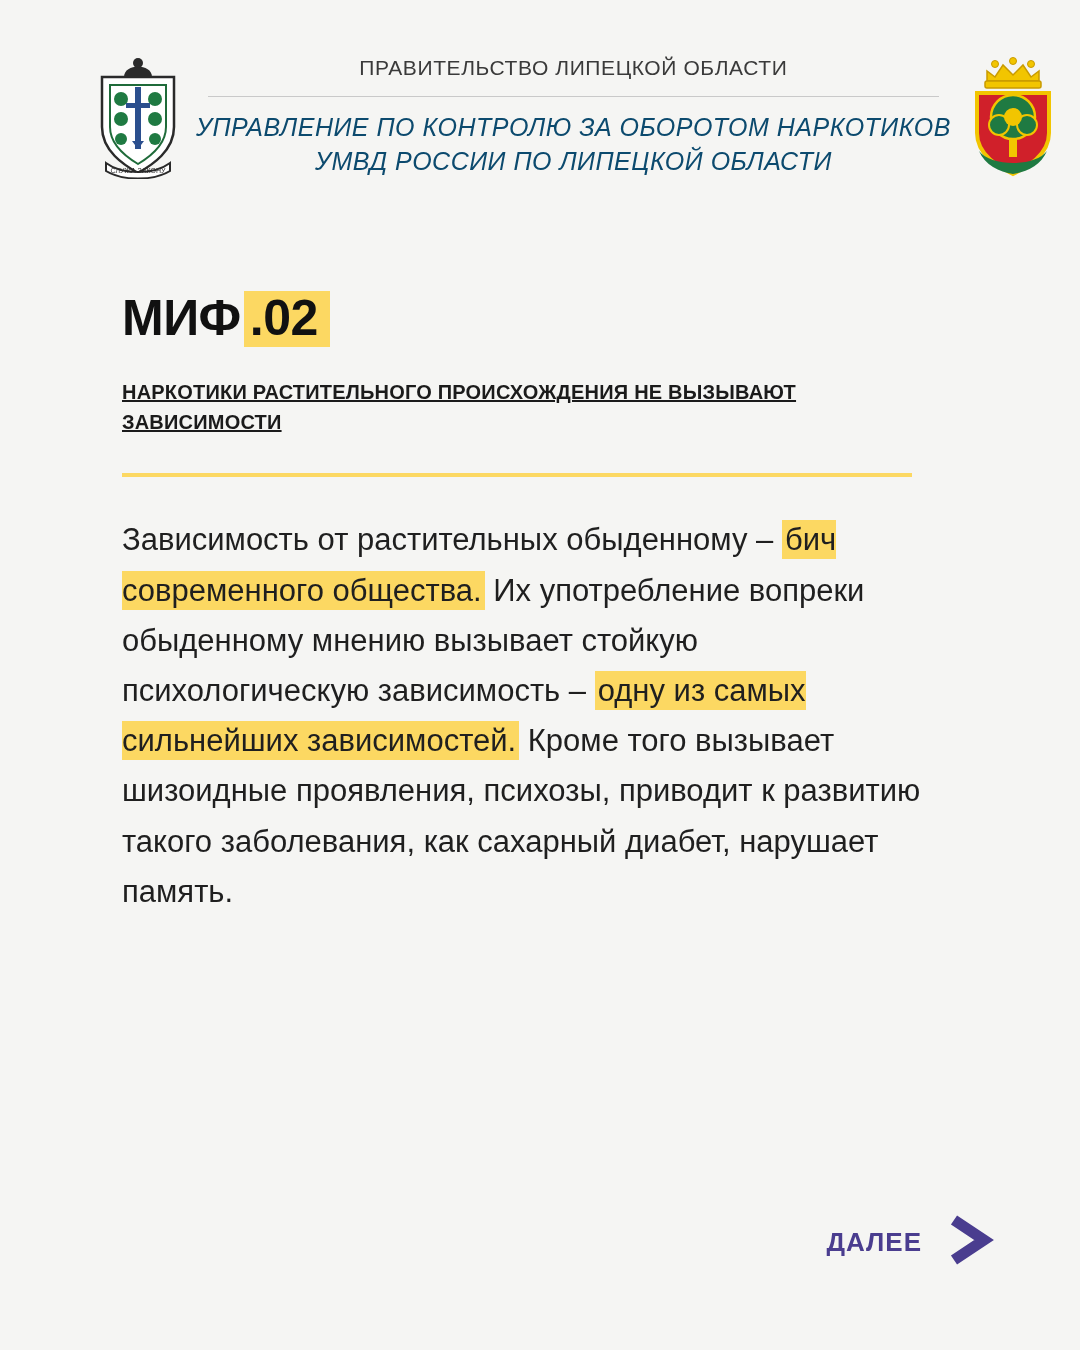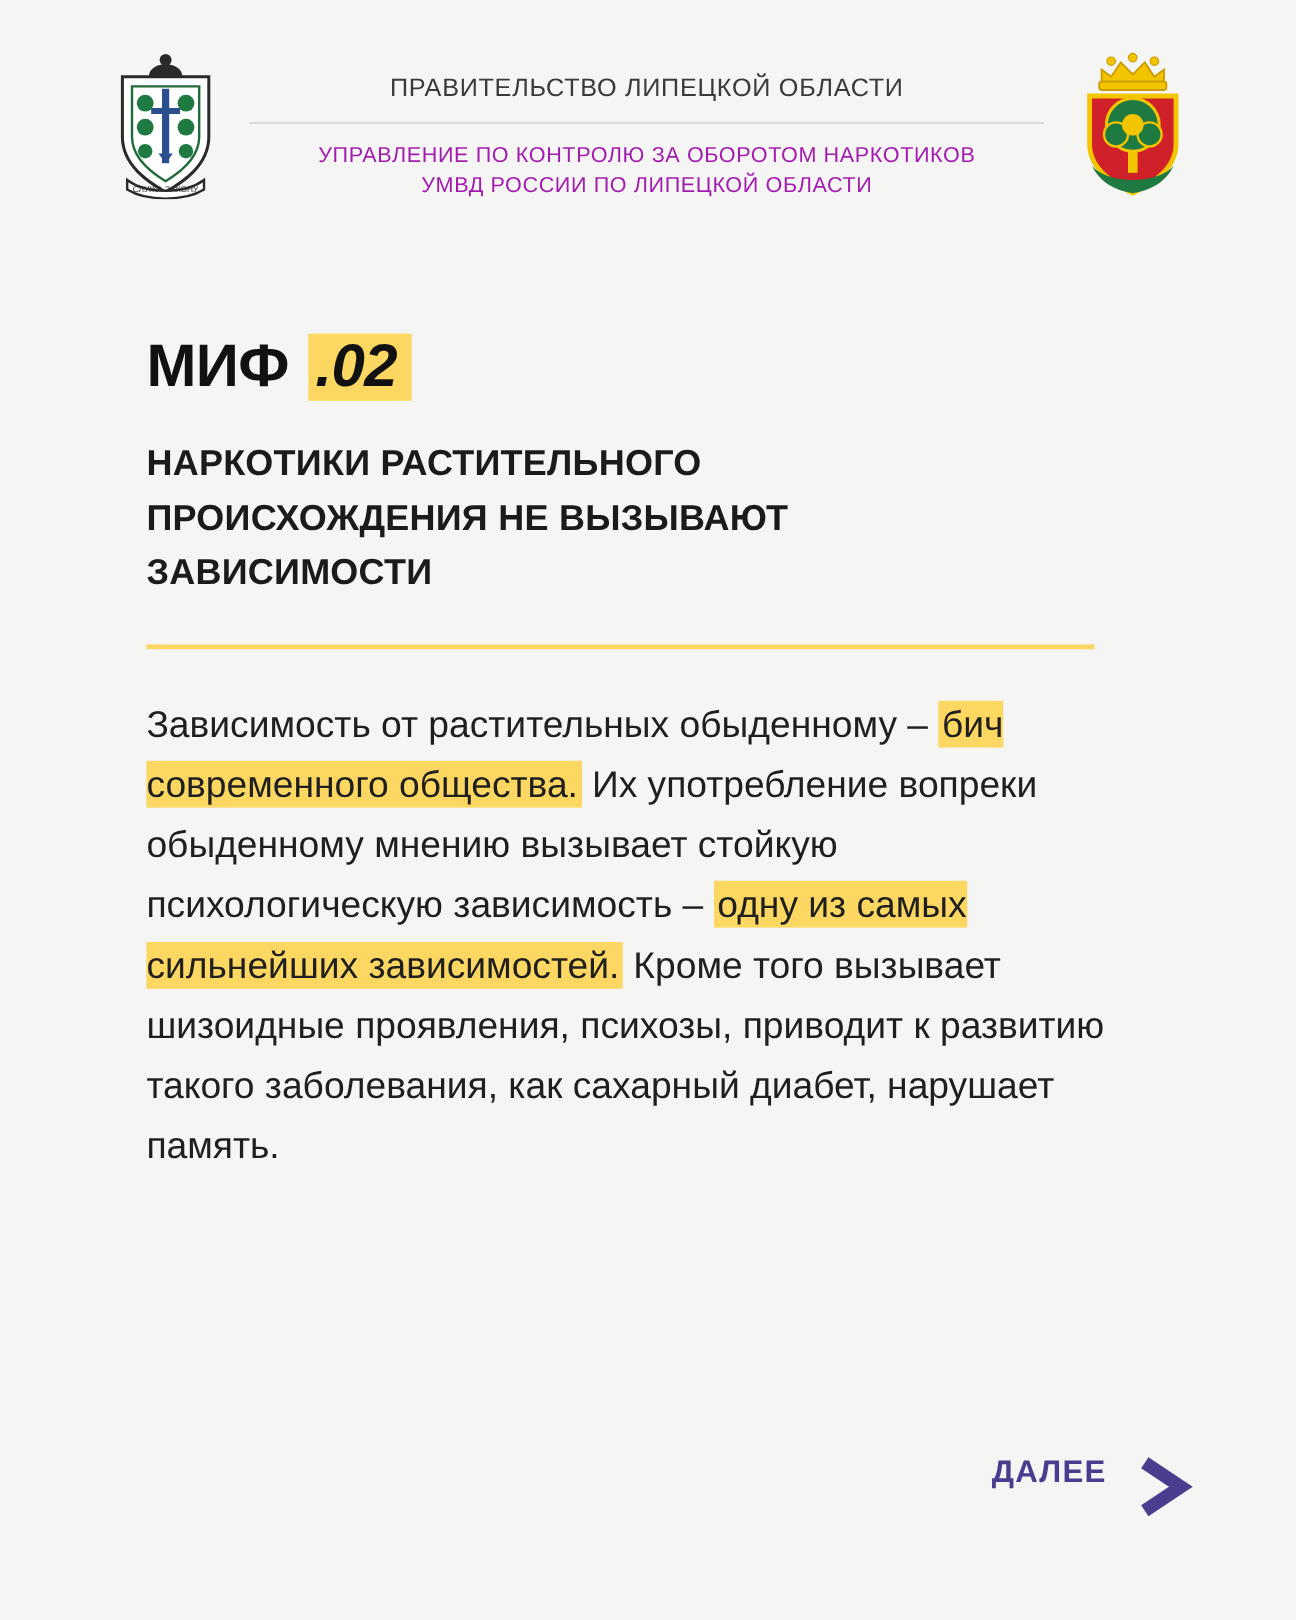--- a/index.html
+++ b/index.html
@@ -35,26 +35,27 @@
     color: #3a3a3a;
     font-weight: 400;
     white-space: nowrap;
   }
   .header-divider {
     height: 1px;
     background: #c9c9c9;
     margin: 16px 12px 14px 12px;
   }
   .header-line2, .header-line3 {
-    font-size: 18px;
+    font-size: 25px;
     letter-spacing: 0.5px;
-    color: #a21caf;
+    color: #0c4a6e;
     font-weight: 400;
     line-height: 1.35;
     white-space: nowrap;
+    font-style: italic;
   }
 
   
   .emblem-mvd {
     width: 96px;
     height: 128px;
     position: relative;
     flex: 0 0 96px;
     margin-left: 10px;
   }
@@ -80,31 +81,31 @@
     line-height: 1;
     margin: 0 0 30px 0;
     display: flex;
     align-items: baseline;
   }
   .myth-title .word { color: #111; }
   .myth-title .num {
     background: #fcd862;
     color: #111;
     padding: 2px 12px 4px 6px;
-    margin-left: 16px;
-    font-style: italic;
+    margin-left: 3px;
   }
   .myth-subtitle {
-    font-size: 30px;
+    font-size: 20px;
     font-weight: 700;
     line-height: 1.52;
     letter-spacing: 0.2px;
     color: #1b1b1b;
     margin: 0;
     max-width: 700px;
+    text-decoration: underline;
   }
   .rule {
     height: 4px;
     background: #fcd862;
     margin: 36px 0 38px 0;
     width: 790px;
   }
   .body-text {
     font-size: 31px;
     line-height: 1.62;
@@ -116,21 +117,21 @@
     background: #fcd862;
     padding: 2px 3px;
   }
 
   
   .footer {
     position: absolute;
     right: 84px;
     bottom: 78px;
     display: flex;
-    align-items: flex-start;
+    align-items: center;
     gap: 22px;
   }
   .footer-label {
     font-size: 26px;
     font-weight: 700;
     letter-spacing: 1px;
     color: #4a3d8f;
   }
   .chev {
     display: block;

